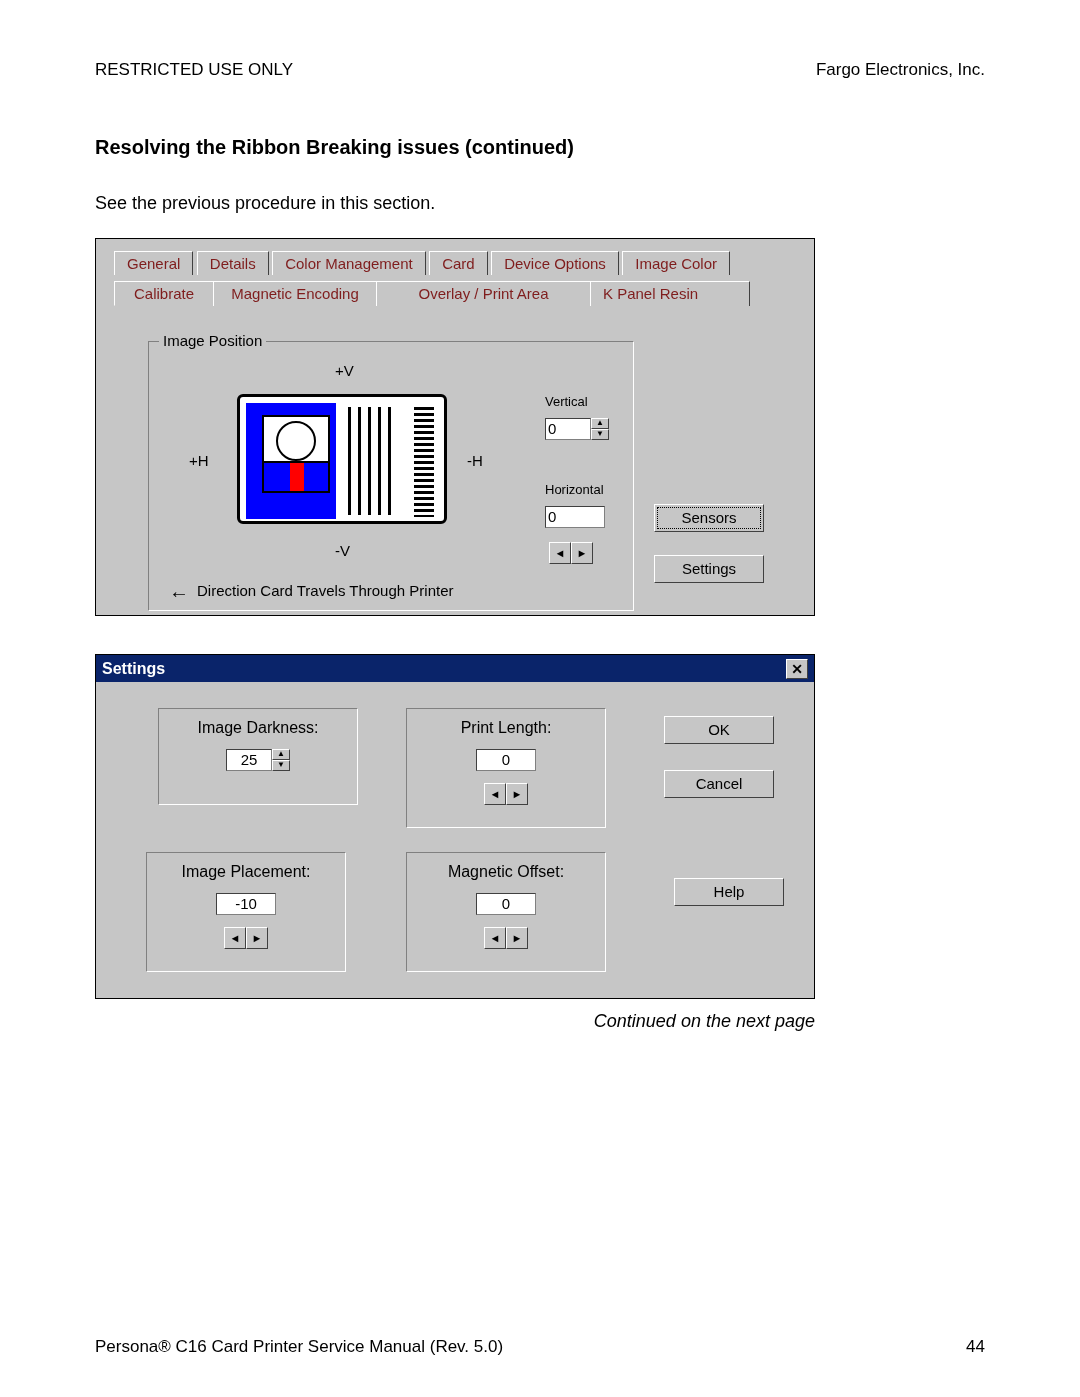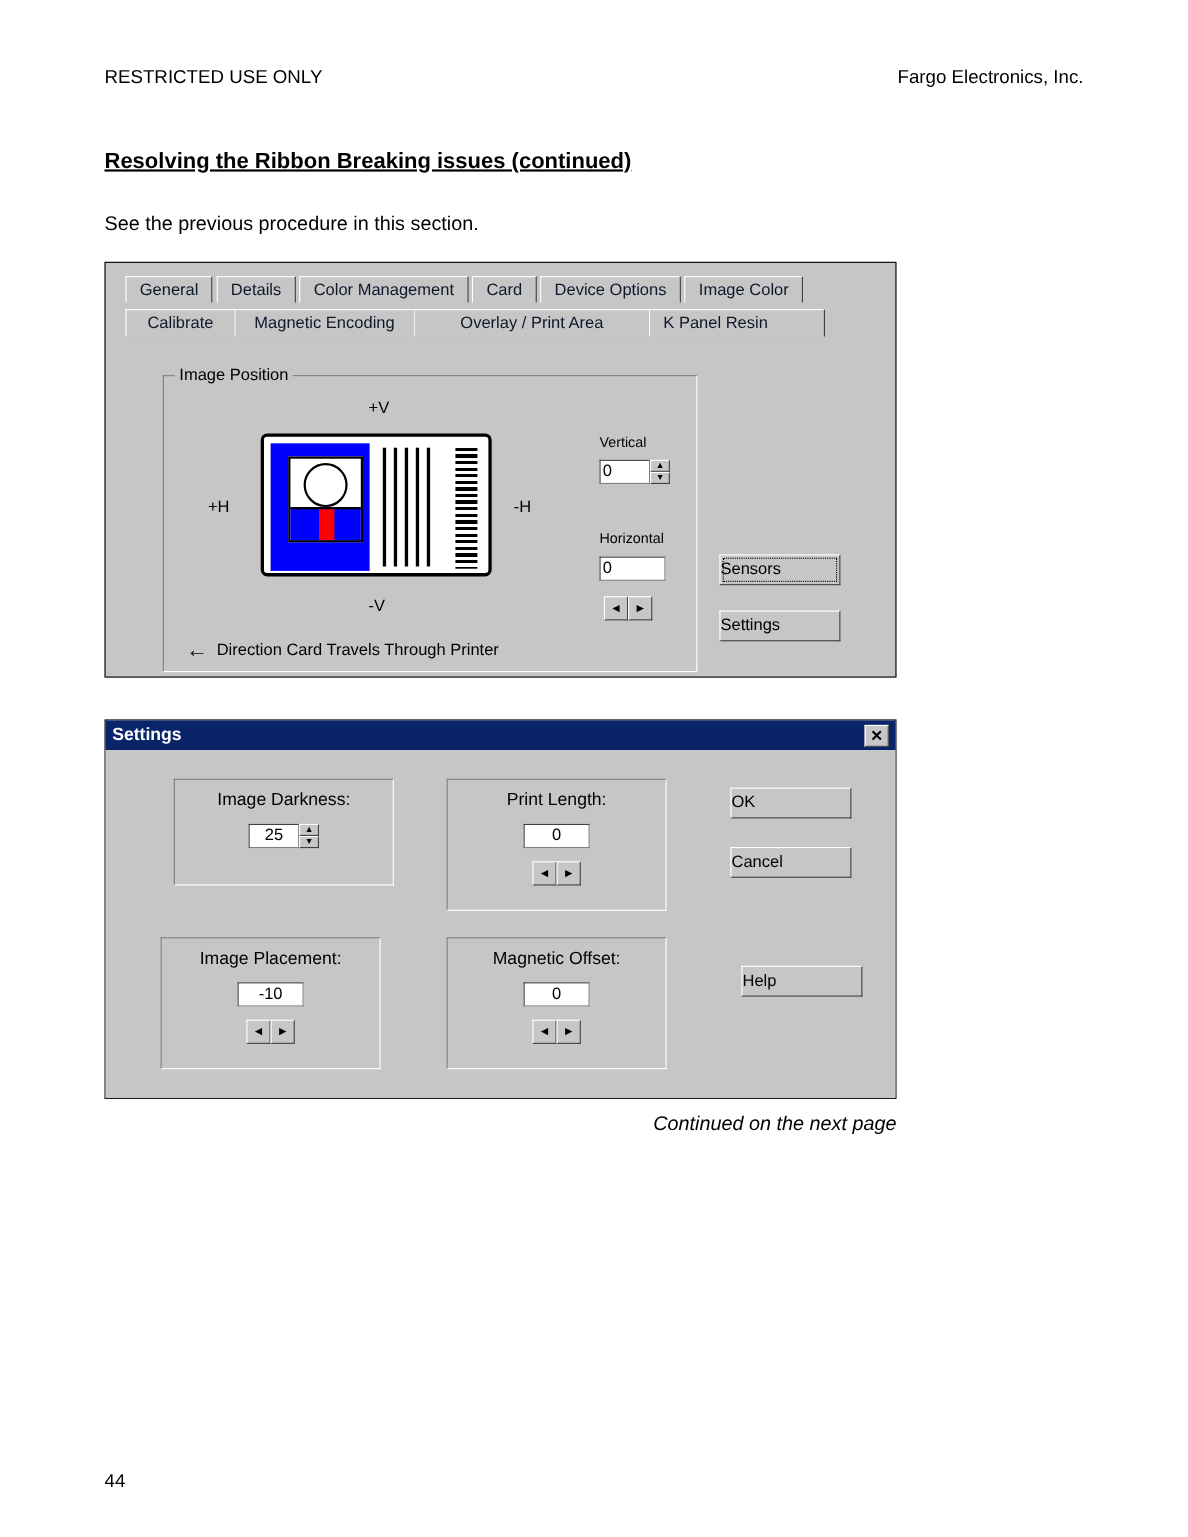--- a/index.html
+++ b/index.html
@@ -14,21 +14,20 @@
   .header-row {
     display: flex;
     justify-content: space-between;
     font-size: 17px;
     margin-bottom: 56px;
   }
   .title {
     font-size: 20px;
     font-weight: bold;
     margin-bottom: 34px;
-    text-decoration: underline;
   }
   .body-text {
     font-size: 18px;
     margin-bottom: 24px;
   }
   
   .panel1 {
     width: 720px;
     height: 378px;
     background: #c6c6c6;
@@ -38,21 +37,21 @@
   }
   .tabs-row {
     position: absolute;
     left: 18px;
     top: 12px;
   }
   .tab {
     display: inline-block;
     font-family: "MS Sans Serif", Tahoma, sans-serif;
     font-size: 15px;
-    color: #0f172a;
+    color: #7f1d1d;
     background: #c6c6c6;
     border-top: 1px solid #fff;
     border-left: 1px solid #fff;
     border-right: 1px solid #404040;
     padding: 3px 12px 3px 12px;
     position: relative;
     margin-right: -1px;
   }
   .tabs-row2 {
     position: absolute;
@@ -188,20 +187,21 @@
   }
   .winbtn {
     display:inline-block;
     min-width:96px;
     height:28px;
     background:#c6c6c6;
     border:1px solid #fff;
     border-right-color:#404040;border-bottom-color:#404040;
     font-family:"MS Sans Serif",Tahoma,sans-serif;
     font-size:15px;
+    text-align:center;
     line-height:26px;
   }
   .winbtn.dotted { outline:1px dotted #000; outline-offset:-4px;}
   .hbtn-pair {
     display:inline-flex;
   }
   .hbtn-pair div {
     width:22px;height:22px;
     background:#c6c6c6;
     border:1px solid #fff;
@@ -380,14 +380,15 @@
 
     <span class="winbtn" style="position:absolute;right:40px;top:34px;width:110px">OK</span>
     <span class="winbtn" style="position:absolute;right:40px;top:88px;width:110px">Cancel</span>
     <span class="winbtn" style="position:absolute;right:30px;top:196px;width:110px">Help</span>
   </div>
 </div>
 
 <div class="continued" style="margin-left:0;width:720px;">Continued on the next page</div>
 
 <div class="footer">
+  <span>Persona® C16 Card Printer Service Manual (Rev. 5.0)</span>
   <span>44</span>
 </div>
 
 </body></html>

